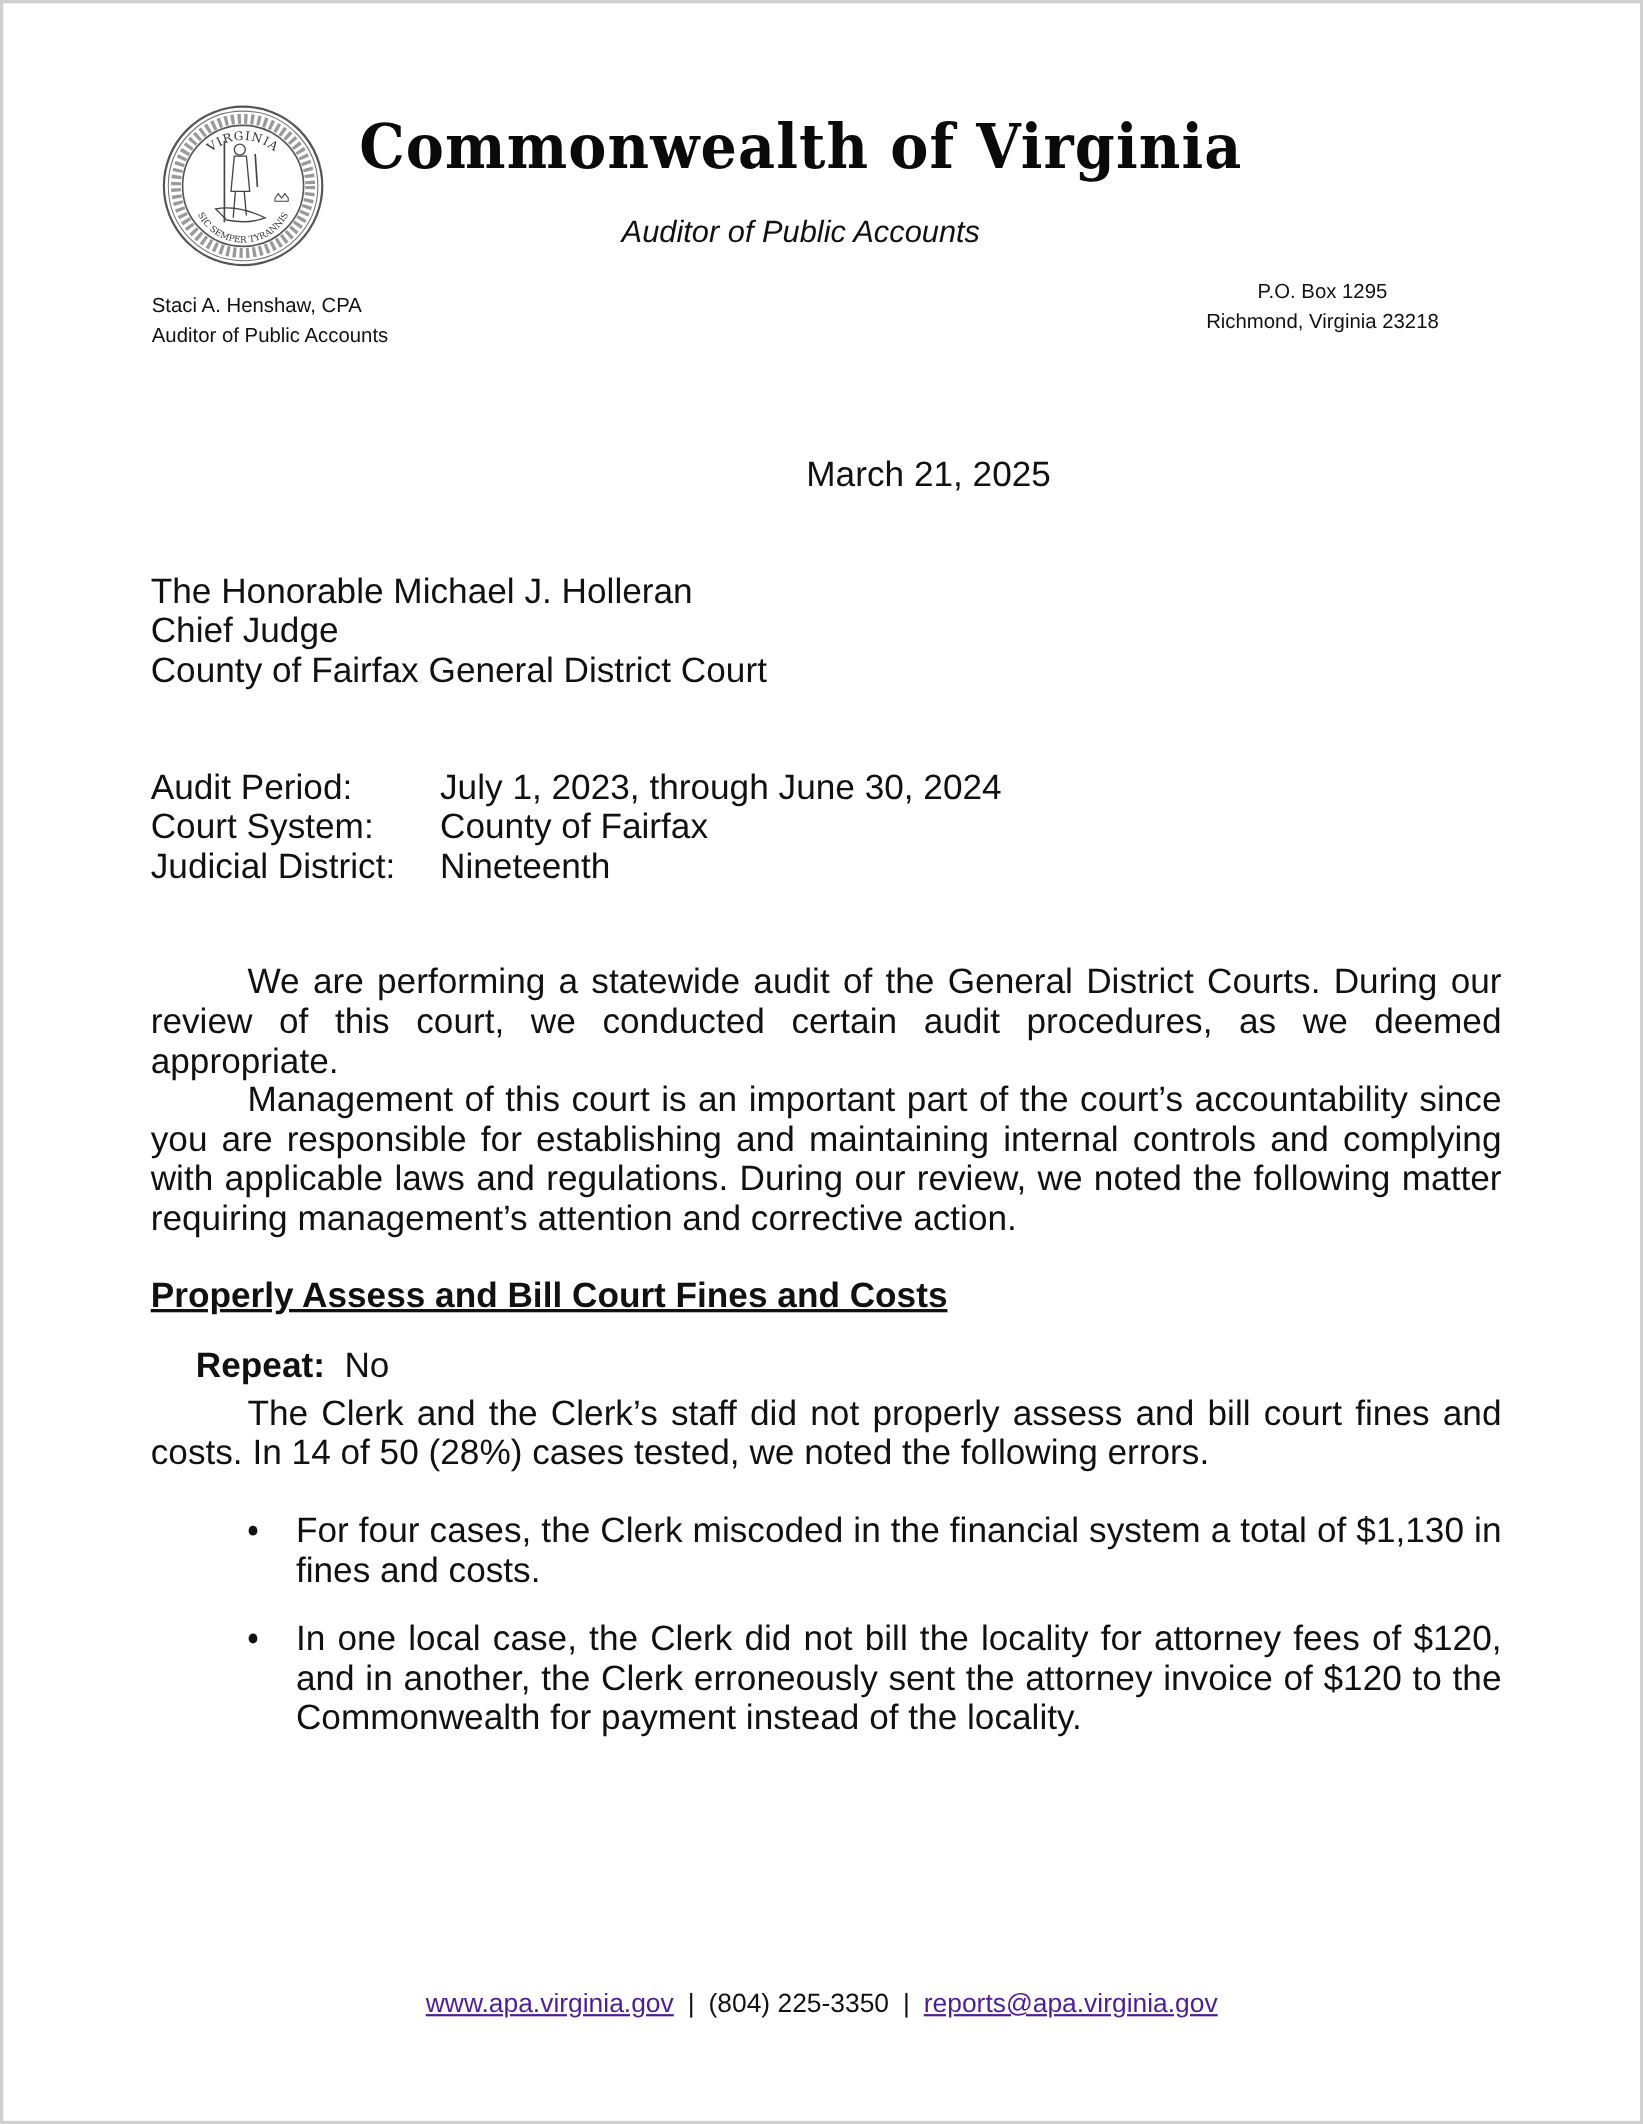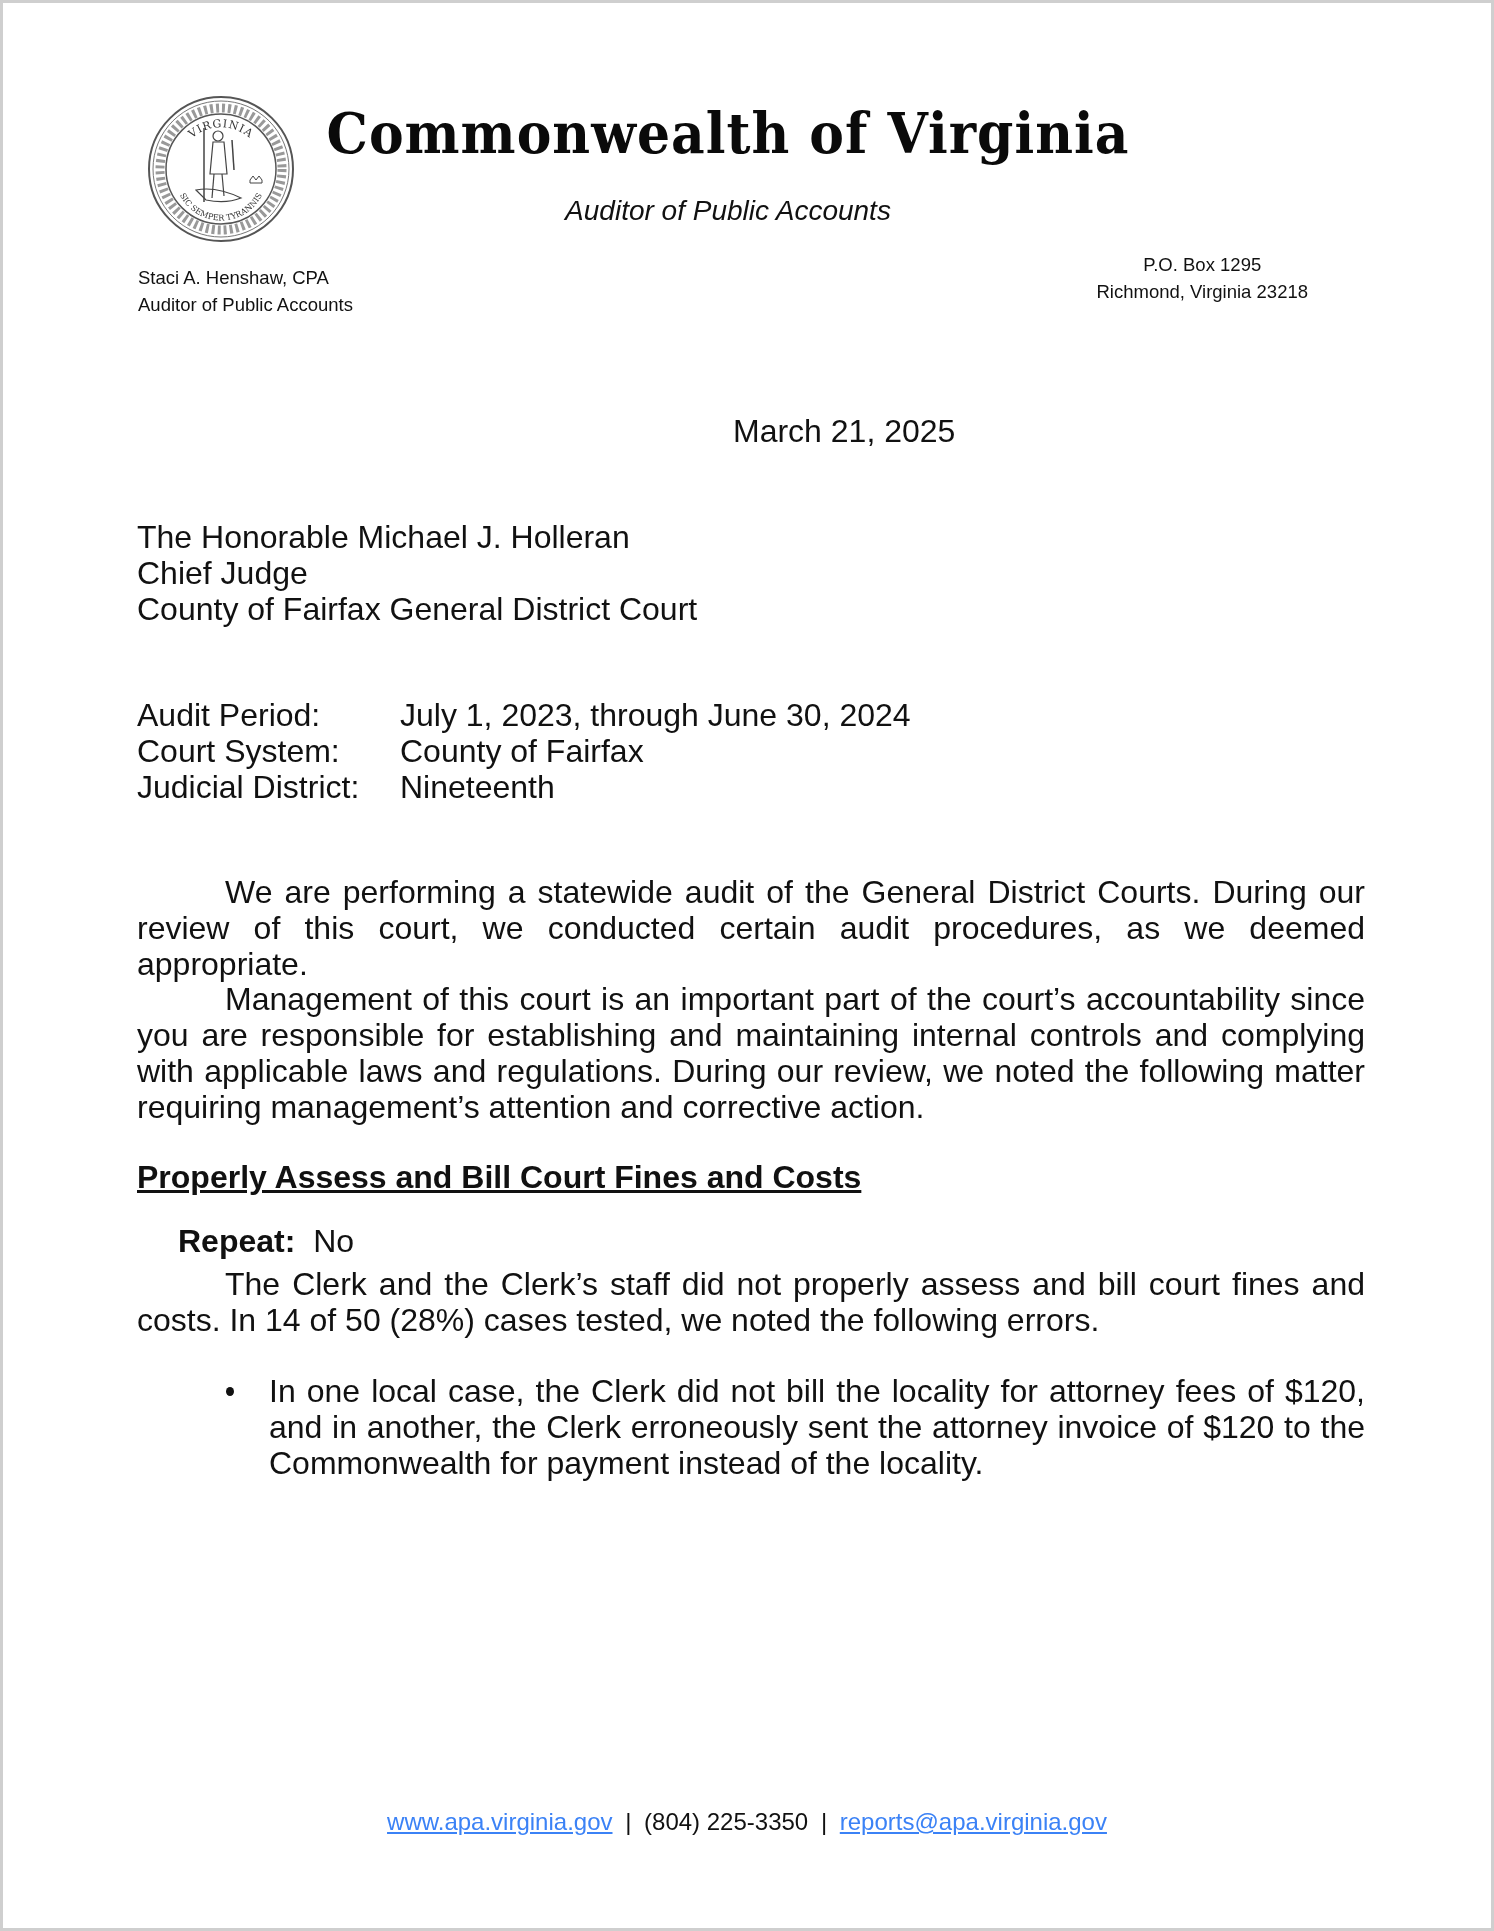--- a/index.html
+++ b/index.html
@@ -41,21 +41,21 @@
   .bullets { left: 134px; top: 1370px; width: 1228px; margin: 0; padding: 0; list-style: none; }
   .bullets li { position: relative; padding-left: 132px; text-align: justify; margin-bottom: 26px; }
   .bullets li .dot {
     position: absolute; left: 89px; top: 14px; width: 8px; height: 9px;
     border-radius: 50%; background: #111;
   }
   .footer {
     left: 0; width: 1488px; top: 1805px; text-align: center; font-size: 24px;
     color: #111; white-space: nowrap;
   }
-  .footer a { color: #3b82f6; text-decoration: underline; }
+  .footer a { color: #4c1d95; text-decoration: underline; }
   .footer .sep { padding: 0 6px; }
 </style>
 </head>
 <body>
 
 <div class="page">
 
   <div class="abs seal">
     <svg width="150" height="150" viewBox="0 0 150 150">
       <circle cx="75" cy="75" r="72" fill="none" stroke="#555" stroke-width="2"></circle>
@@ -119,20 +119,21 @@
 
   <div class="abs body-text heading">Properly Assess and Bill Court Fines and Costs</div>
   <div class="abs body-text repeat">
     <b>Repeat:</b>&nbsp;
     <span>No</span>
   </div>
 
   <p class="abs body-text para p3" style="margin:0">The Clerk and the Clerk’s staff did not properly assess and bill court fines and costs.  In 14 of 50 (28%) cases tested, we noted the following errors.</p>
 
   <ul class="abs body-text bullets">
+    <li><span class="dot"></span><span>For four cases, the Clerk miscoded in the financial system a total of $1,130 in fines and costs.</span></li>
     <li><span class="dot"></span><span>In one local case, the Clerk did not bill the locality for attorney fees of $120, and in another, the Clerk erroneously sent the attorney invoice of $120 to the Commonwealth for payment instead of the locality.</span></li>
   </ul>
 
   <div class="abs footer">
     <a href="#">www.apa.virginia.gov</a>
     <span class="sep">|</span>
     <span>(804) 225-3350</span>
     <span class="sep">|</span>
     <a href="#">reports@apa.virginia.gov</a>
   </div>

